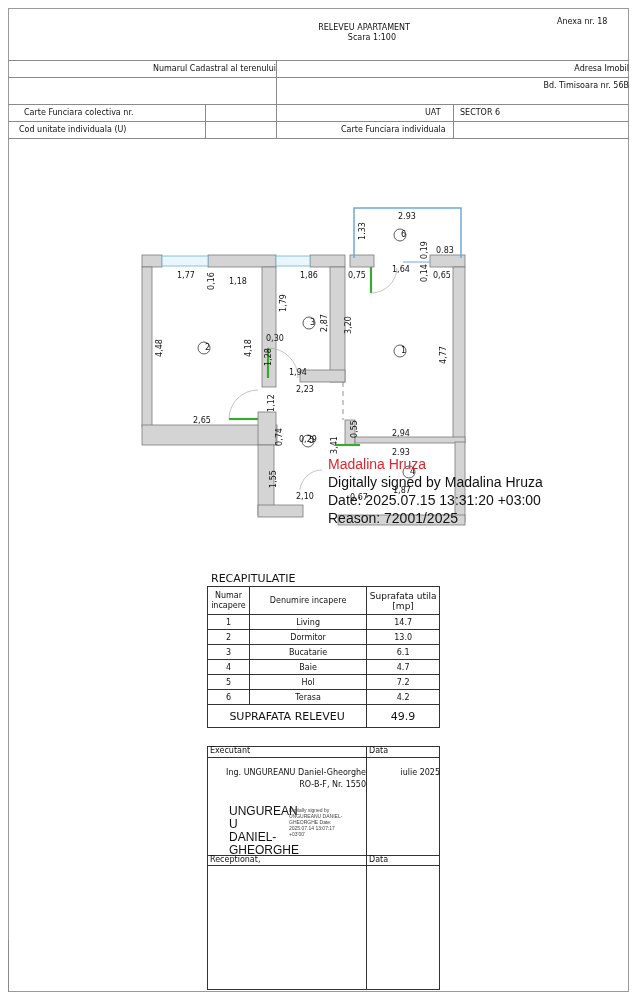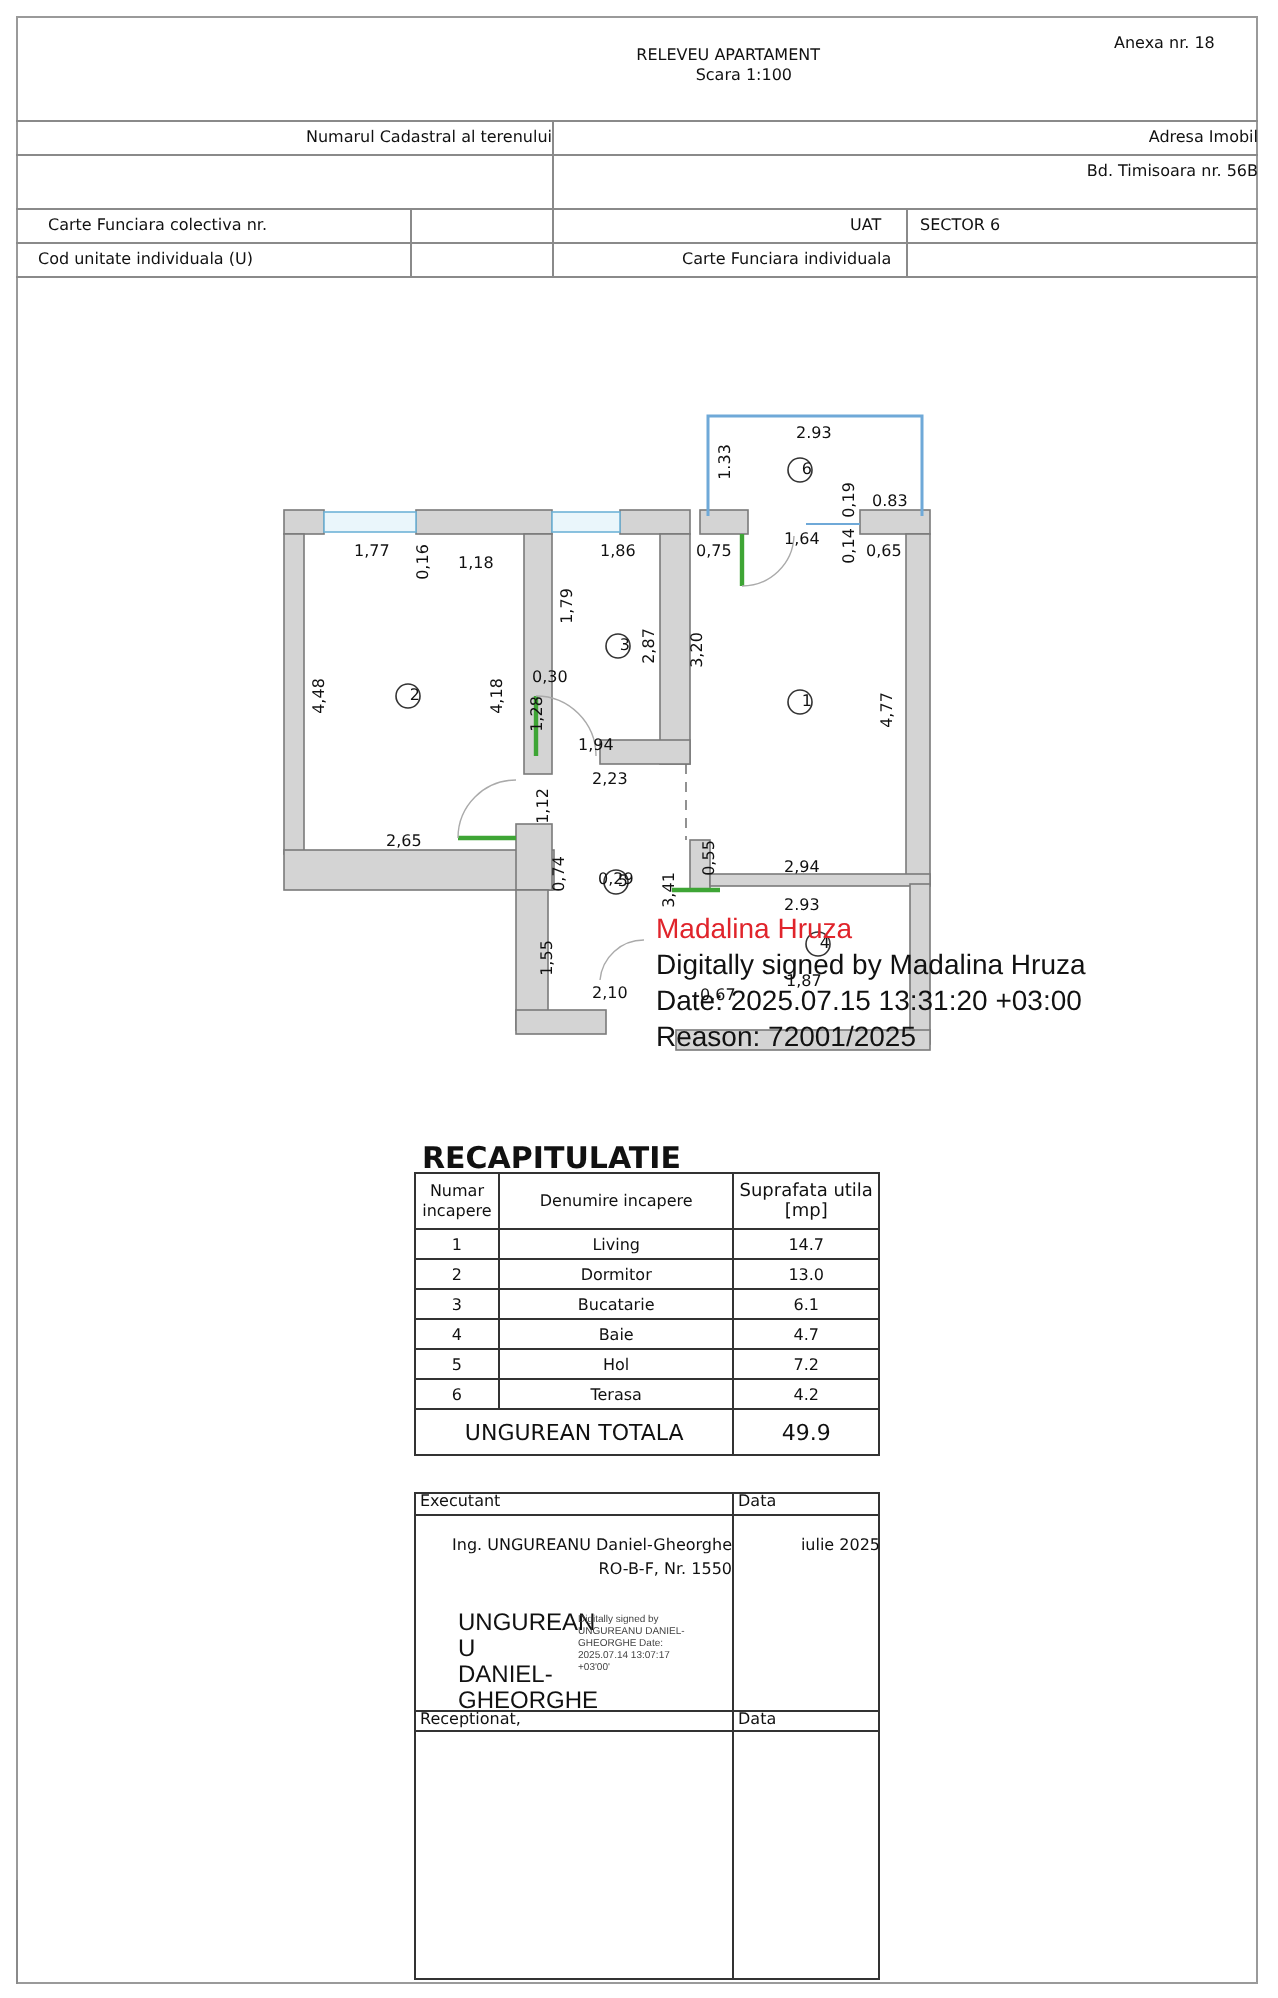--- a/index.html
+++ b/index.html
@@ -145,21 +145,21 @@
 <div class="t" style="left:271px;top:432px;transform:rotate(-90deg);">0,74</div>
 <div class="t" style="left:346px;top:424px;transform:rotate(-90deg);">0,55</div>
 <div class="t" style="left:326px;top:440px;transform:rotate(-90deg);">3,41</div>
 <div class="t" style="left:265px;top:474px;transform:rotate(-90deg);">1,55</div>
 
 <div class="sig-red">Madalina Hruza</div>
 <div class="sig-blk" style="top:474px;">Digitally signed by Madalina Hruza</div>
 <div class="sig-blk" style="top:492px;">Date: 2025.07.15 13:31:20 +03:00</div>
 <div class="sig-blk" style="top:510px;">Reason: 72001/2025</div>
 
-<div class="t" style="left:211px;top:574px;font-size:15px;font-weight:bold;">RECAPITULATIE</div>
+<div class="t" style="left:211px;top:574px;font-size:11px;">RECAPITULATIE</div>
 <table class="recap">
   <colgroup>
       <col style="width:42px">
       <col style="width:118px">
       <col style="width:73px">
     </colgroup>
   <tbody>
       <tr class="hdr">
     <td>Numar incapere</td>
     <td>Denumire incapere</td>
@@ -189,21 +189,21 @@
         <td>5</td>
         <td>Hol</td>
         <td>7.2</td>
       </tr>
   <tr>
     <td>6</td>
     <td>Terasa</td>
     <td>4.2</td>
   </tr>
   <tr class="big">
-    <td colspan="2">UNGUREAN TOTALA</td>
+    <td colspan="2">SUPRAFATA RELEVEU</td>
     <td>49.9</td>
   </tr>
 </tbody>
   </table>
 
 <div class="abs" style="left:207px;top:746px;width:233px;height:244px;border:1px solid #333;box-sizing:border-box;"></div>
 <div class="vline" style="left:366px;top:746px;height:244px;border-color:#333;"></div>
 <div class="hline" style="left:207px;top:757px;width:233px;border-color:#333;"></div>
 <div class="hline" style="left:207px;top:855px;width:233px;border-color:#333;"></div>
 <div class="hline" style="left:207px;top:865px;width:233px;border-color:#333;"></div>

